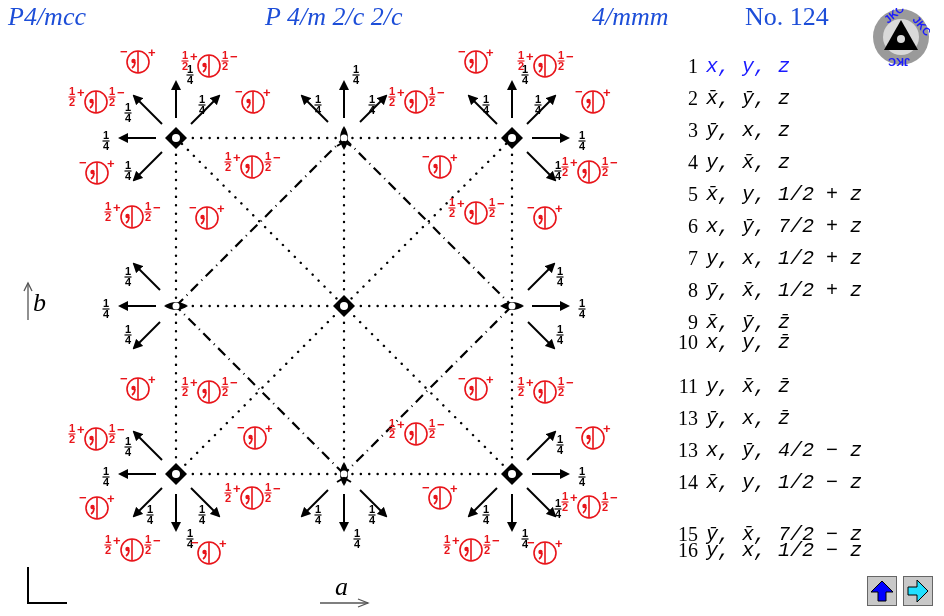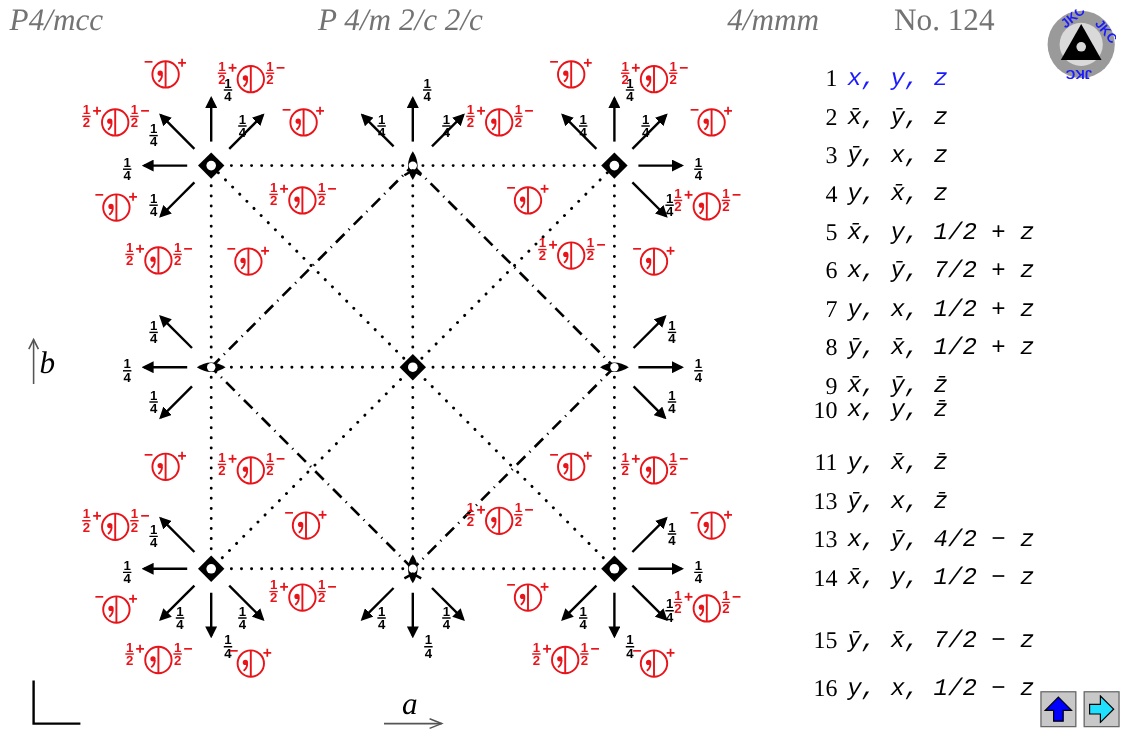--- a/index.html
+++ b/index.html
@@ -1,21 +1,21 @@
 <!DOCTYPE html>
 <html><head>
   <meta charset="utf-8">
   <style>
     html, body { margin: 0; padding: 0; background: #ffffff; }
     body { width: 944px; height: 616px; position: relative; overflow: hidden; font-family: "Liberation Serif", "DejaVu Serif", serif; }
-    .hdr { position: absolute; top: 2px; color: #737373; font-size: 26px; font-family: "Liberation Serif", serif; white-space: nowrap; }
+    .hdr { position: absolute; top: 2px; color: #1d4ed8; font-size: 26px; font-family: "Liberation Serif", serif; white-space: nowrap; }
     .hdr i { font-style: italic; }
     #hm-symbol { left: 8px; }
     #full-symbol { left: 265px; }
-    #point-group { left: 606px; font-style: italic; }
+    #point-group { left: 592px; font-style: italic; }
     #sg-number { left: 745px; }
     #logo { position: absolute; left: 872px; top: 8px; width: 58px; height: 58px; }
     #diagram { position: absolute; left: 0; top: 0; }
     .coords { position: absolute; left: 660px; top: 50px; width: 180px; }
     .coord-row { position: absolute; left: 0; height: 32px; font-size: 20px; color: #000; white-space: nowrap; display: flex; align-items: center; }
     .coord-num { display: inline-block; width: 38px; text-align: right; margin-right: 8px; font-family: "Liberation Serif", serif; }
     .coord-expr { font-style: italic; font-family: Liberation Mono, monospace; }
     .coord-row.first { color: #1a1aff; }
     .coord-row.first .coord-num { color: #000; }
     .nav-btn { position: absolute; top: 576px; width: 30px; height: 30px; background: #c8c8c8; border: 1px solid #666; box-sizing: border-box; display: flex; align-items: center; justify-content: center; cursor: pointer; }
@@ -311,21 +311,21 @@
       <span class="coord-expr">x, ȳ, 4/2 − z</span>
     </div>
   <div class="coord-row" style="top:416px">
       <span class="coord-num">14</span>
       <span class="coord-expr">x̄, y, 1/2 − z</span>
     </div>
   <div class="coord-row" style="top:468px">
       <span class="coord-num">15</span>
       <span class="coord-expr">ȳ, x̄, 7/2 − z</span>
     </div>
-  <div class="coord-row" style="top:508px">
+  <div class="coord-row" style="top:484px">
       <span class="coord-num">16</span>
       <span class="coord-expr">y, x, 1/2 − z</span>
     </div>
 </div>
 
 <div class="nav-btn" id="btn-up">
   <svg width="24" height="24" viewBox="0 0 24 24">
     <polygon points="12,2 23,13 16,13 16,22 8,22 8,13 1,13" fill="#0000ff" stroke="#000" stroke-width="1"></polygon>
   </svg>
 </div>

